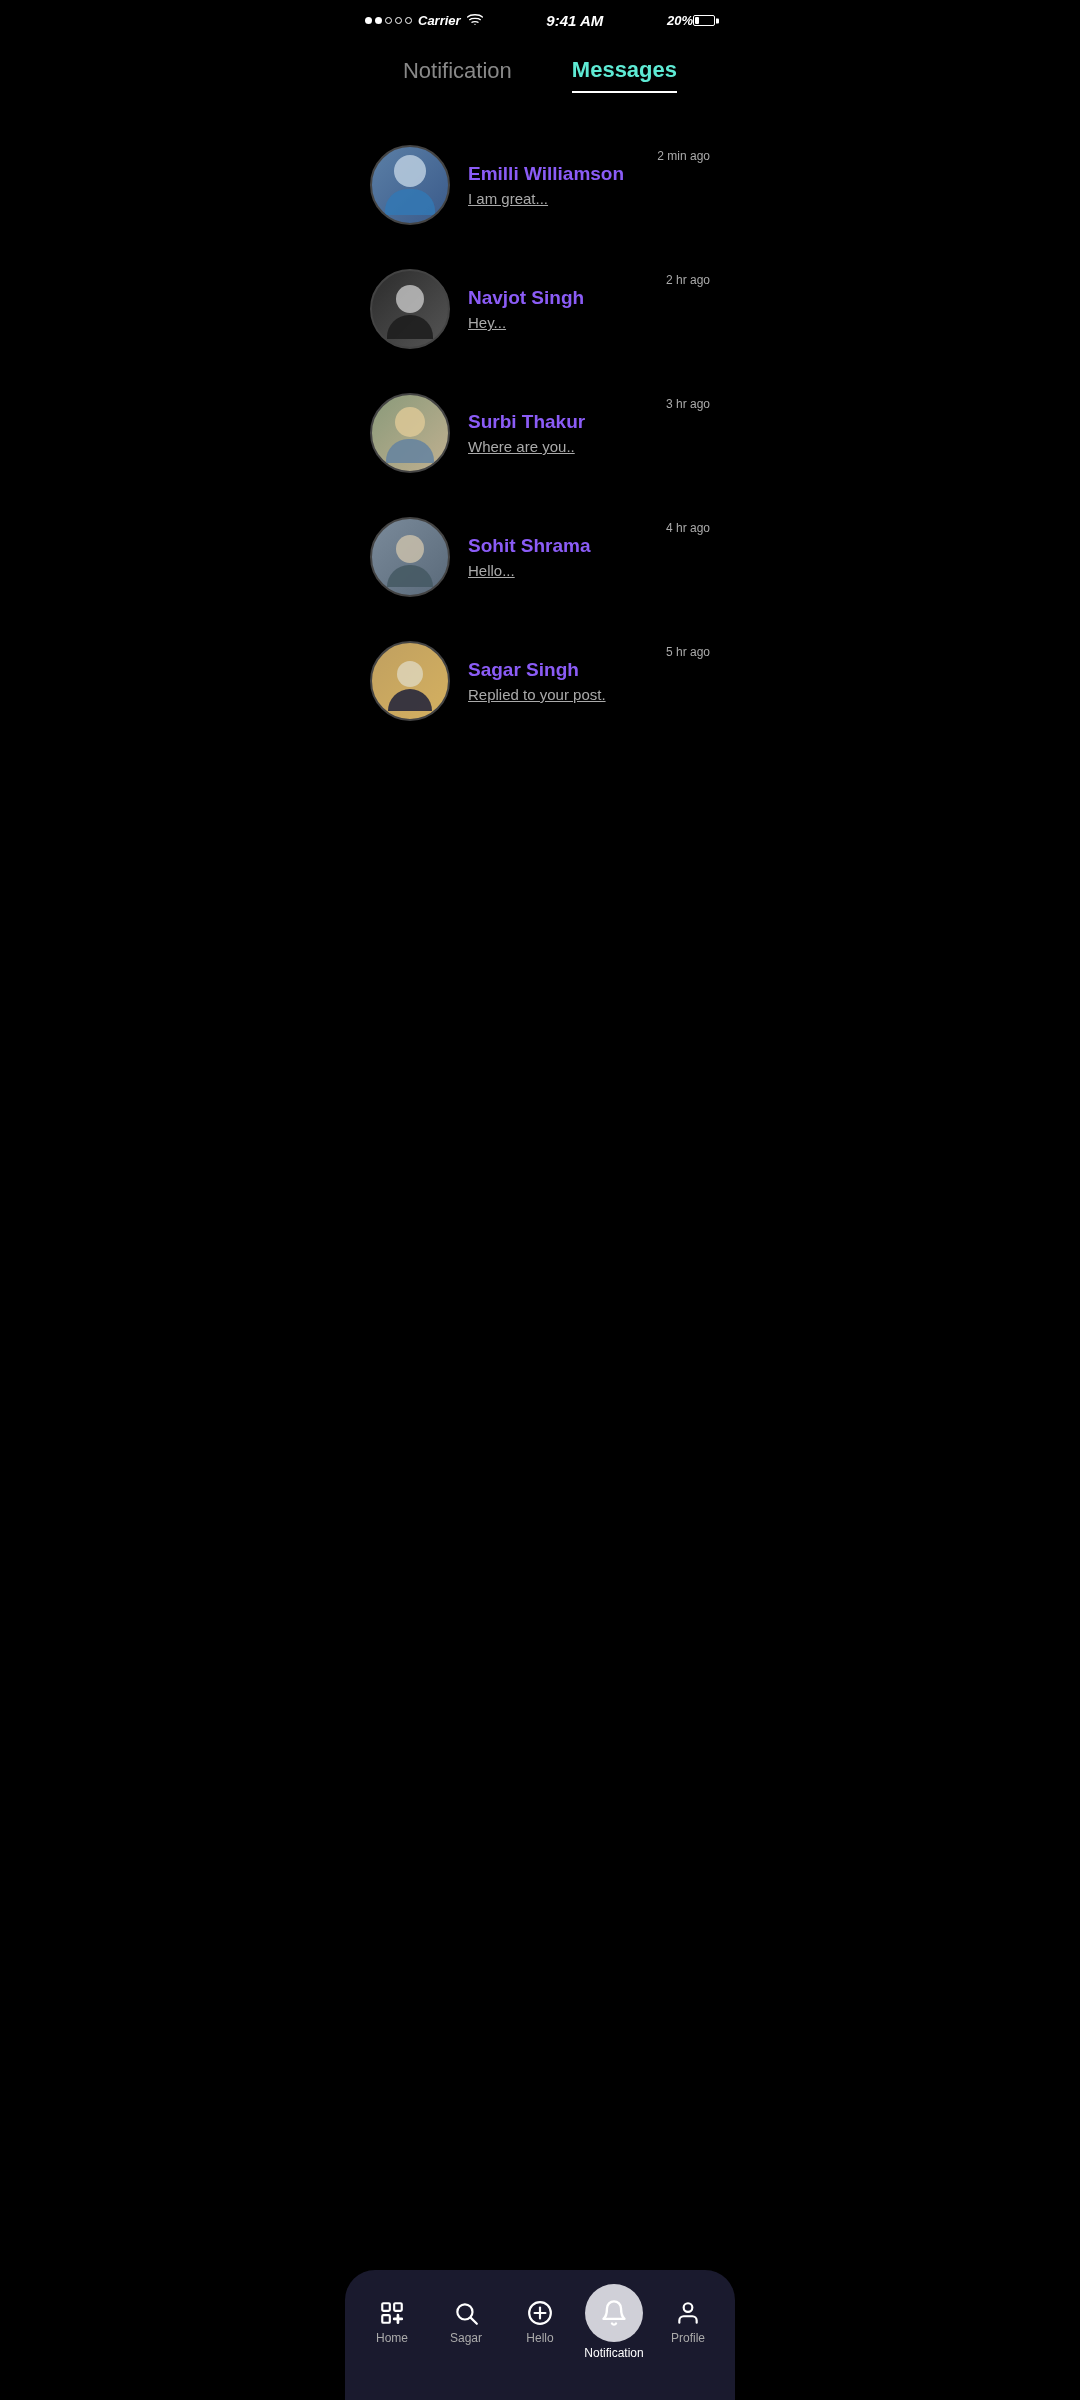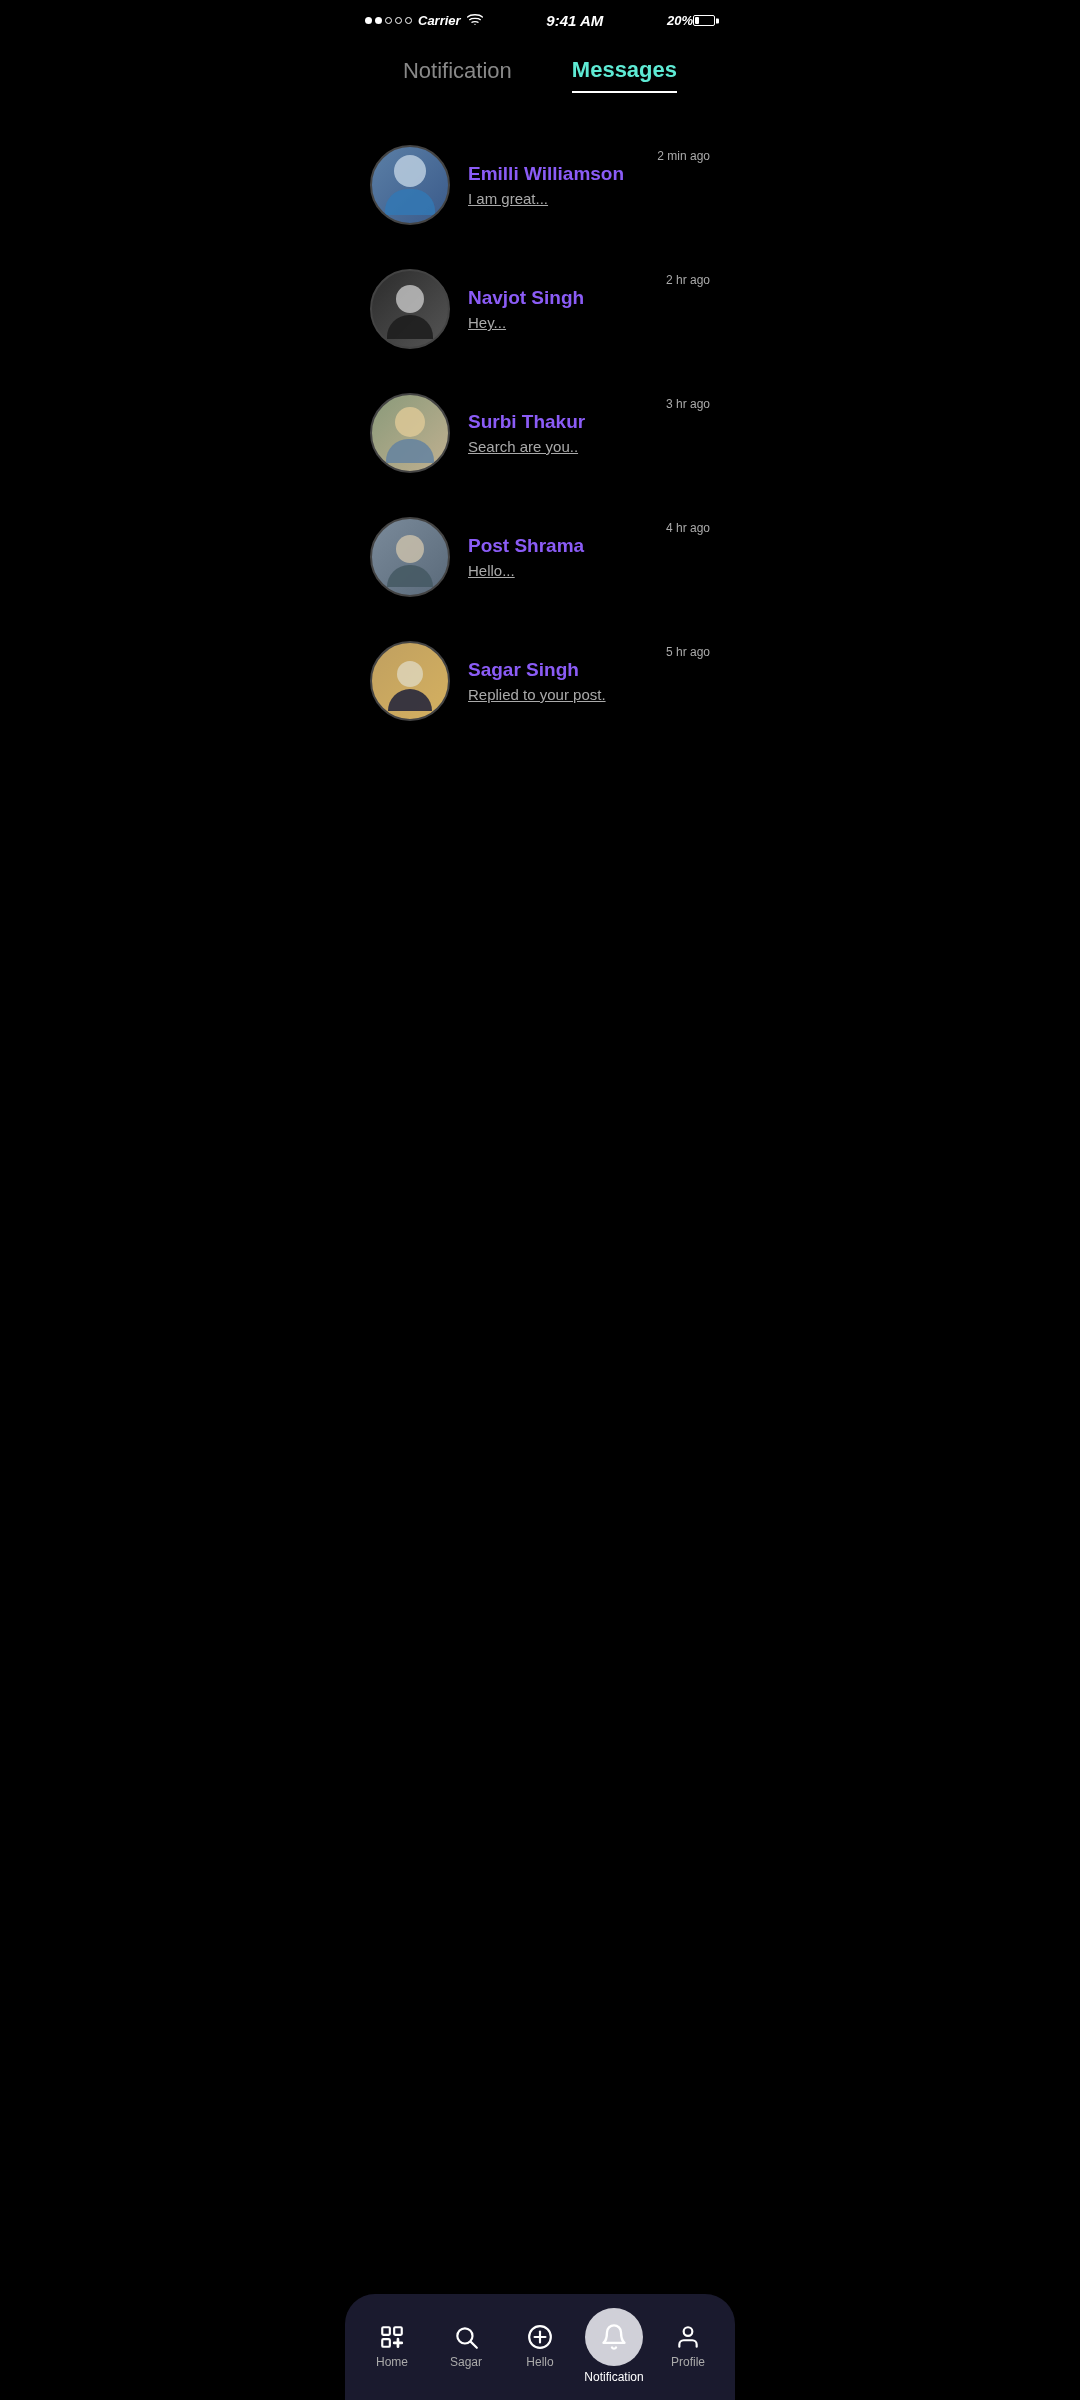--- a/index.html
+++ b/index.html
@@ -218,21 +218,21 @@
       position: fixed;
       bottom: 0;
       left: 50%;
       transform: translateX(-50%);
       width: 390px;
       background: #1a1a2e;
       border-radius: 30px 30px 0 0;
       display: flex;
       justify-content: space-around;
       align-items: center;
-      padding: 14px 10px 16px;
+      padding: 14px 10px 40px;
     }
 
     .nav-item {
       display: flex;
       flex-direction: column;
       align-items: center;
       gap: 4px;
       cursor: pointer;
       min-width: 60px;
     }
@@ -352,34 +352,34 @@
 
   <div class="message-item">
     <div class="avatar-container avatar-3">
       <div class="person-shape">
         <div class="person-head" style="background:rgba(220,200,150,0.85);width:30px;height:30px;margin-bottom:2px;"></div>
         <div class="person-body" style="background:rgba(100,130,160,0.85);width:48px;height:24px;"></div>
       </div>
     </div>
     <div class="message-content">
       <div class="message-name">Surbi Thakur</div>
-      <div class="message-preview">Search are you..</div>
+      <div class="message-preview">Where are you..</div>
     </div>
     <div class="message-time">3 hr ago</div>
   </div>
 
   <div class="message-item">
     <div class="avatar-container avatar-4">
       <div class="person-shape">
         <div class="person-head" style="background:rgba(200,190,170,0.85);width:28px;height:28px;margin-bottom:2px;"></div>
         <div class="person-body" style="background:rgba(70,90,100,0.9);width:46px;height:22px;"></div>
       </div>
     </div>
     <div class="message-content">
-      <div class="message-name">Post Shrama</div>
+      <div class="message-name">Sohit Shrama</div>
       <div class="message-preview">Hello...</div>
     </div>
     <div class="message-time">4 hr ago</div>
   </div>
 
   <div class="message-item">
     <div class="avatar-container avatar-5">
       <div class="person-shape">
         <div class="person-head" style="background:rgba(220,210,180,0.9);width:26px;height:26px;margin-bottom:2px;"></div>
         <div class="person-body" style="background:rgba(40,40,60,0.9);width:44px;height:22px;"></div>

